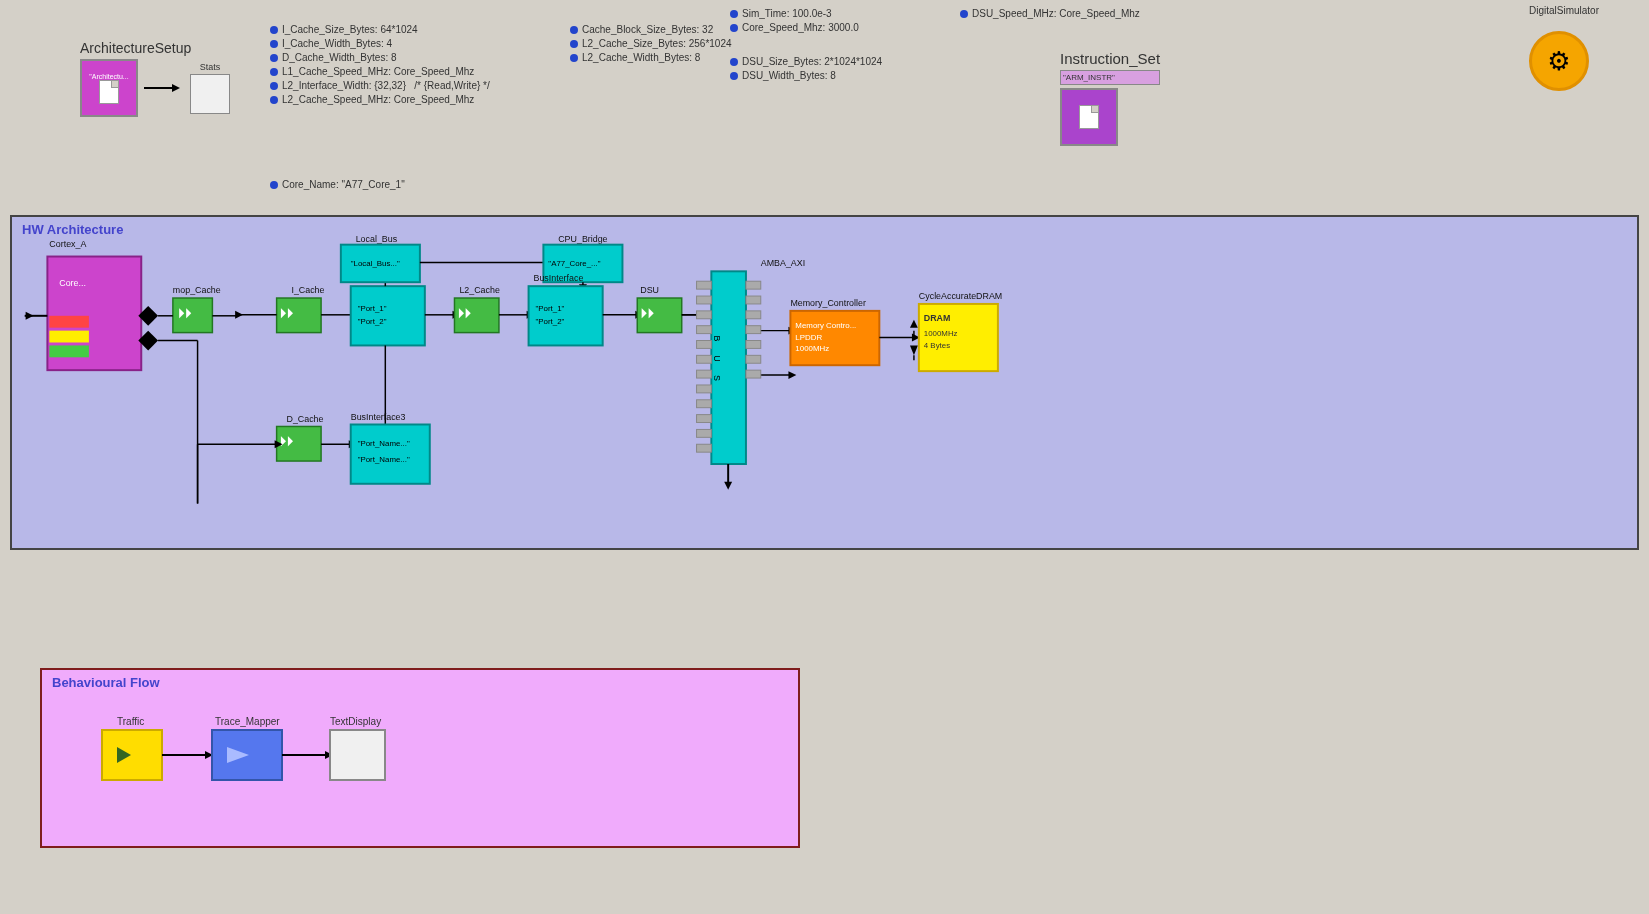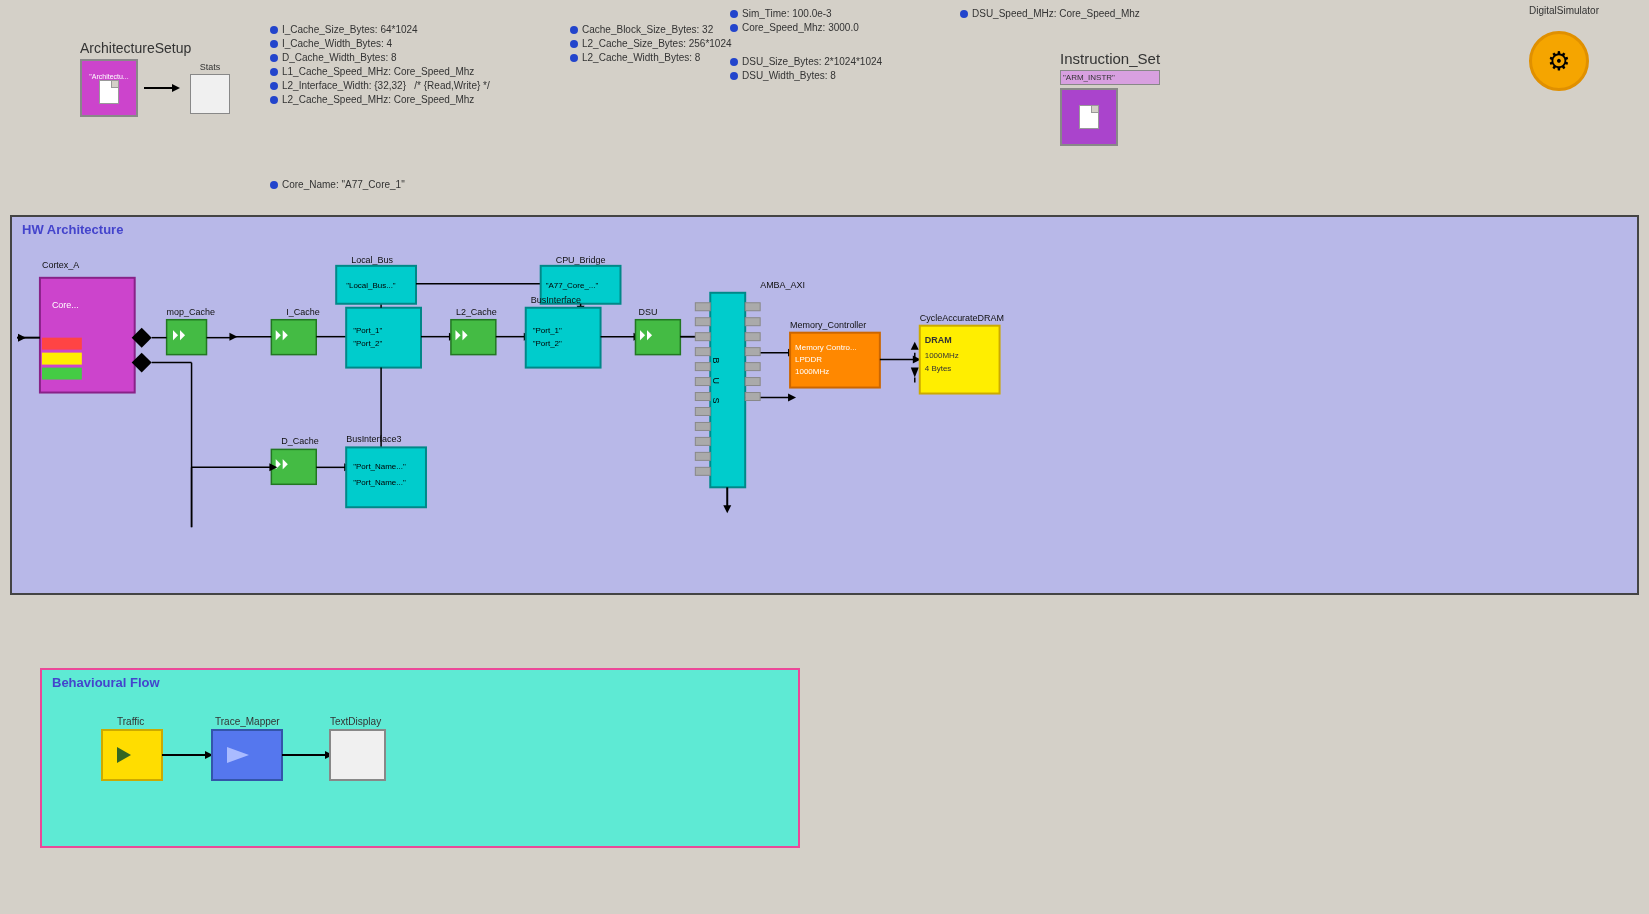--- a/index.html
+++ b/index.html
@@ -156,21 +156,21 @@
       justify-content: center;
       font-size: 26px;
     }
 
     
     .hw-arch-container {
       position: absolute;
       top: 215px;
       left: 10px;
       right: 10px;
-      height: 380px;
+      height: 335px;
       background: #b8b8e8;
       border: 2px solid #444;
     }
     .hw-arch-title {
       position: absolute;
       top: 5px; left: 10px;
       font-size: 13px;
       color: #4444cc;
       font-weight: bold;
     }
@@ -183,22 +183,22 @@
       height: 100%;
     }
 
     
     .behav-flow-container {
       position: absolute;
       top: 668px;
       left: 40px;
       width: 760px;
       height: 180px;
-      background: #5eead4;
-      border: 2px solid #ec4899;
+      background: #f0abfc;
+      border: 2px solid #7f1d1d;
     }
     .behav-flow-title {
       position: absolute;
       top: 5px; left: 10px;
       font-size: 13px;
       color: #4444cc;
       font-weight: bold;
     }
     .label-text {
       font-family: Arial, sans-serif;

